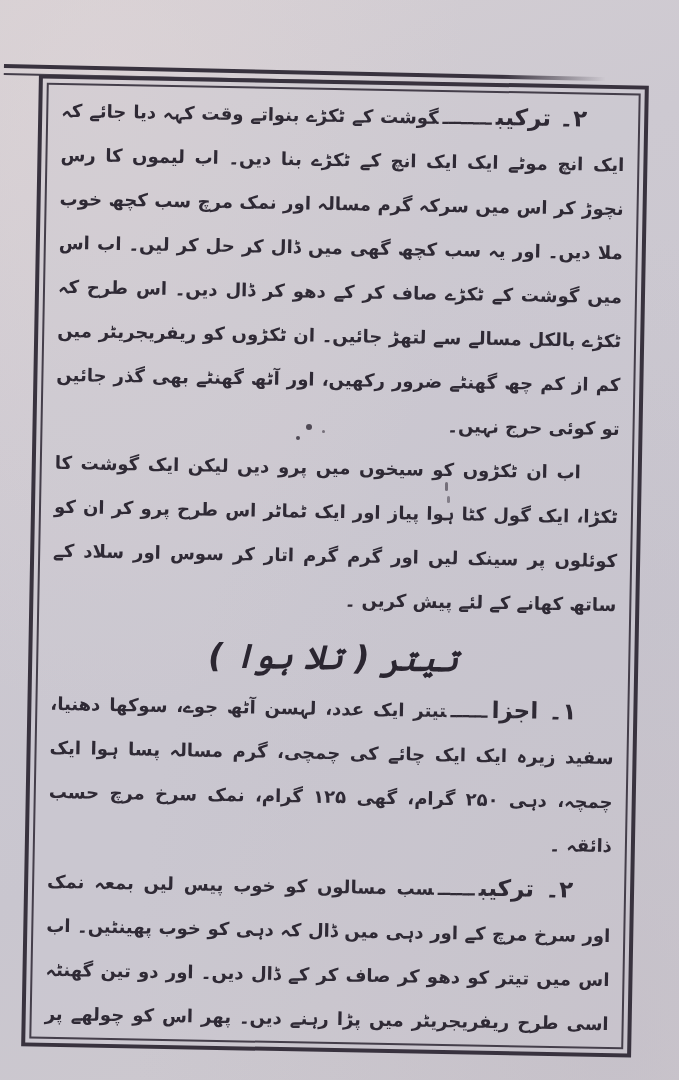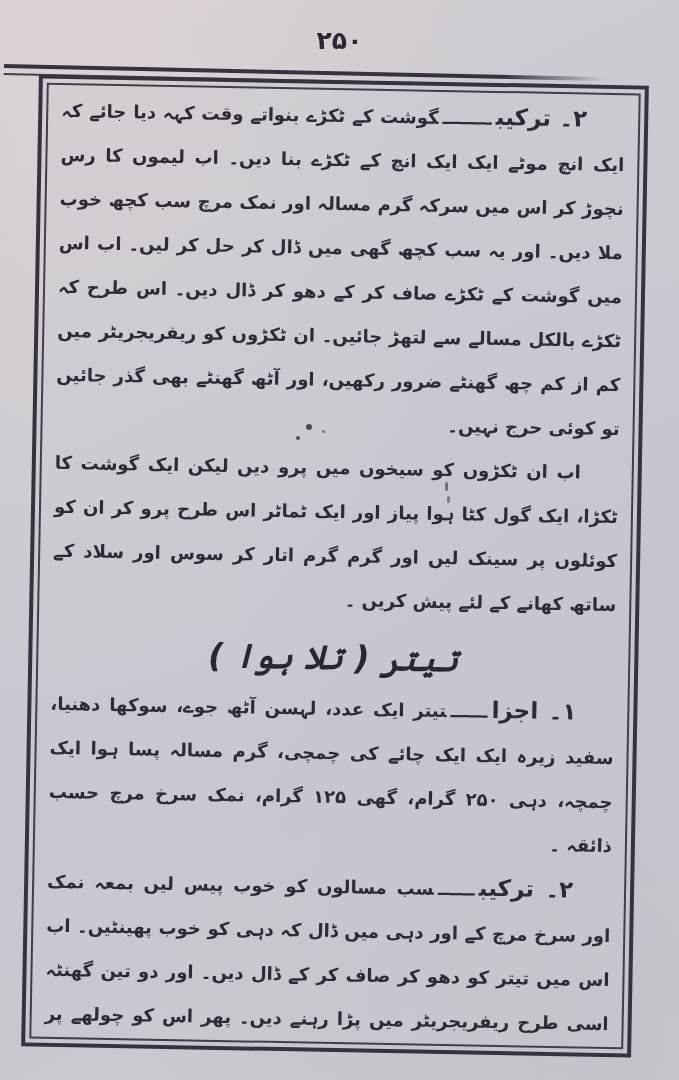--- a/index.html
+++ b/index.html
@@ -107,21 +107,20 @@
   .speck.s2 { left: 447px; top: 496px; width: 3px; height: 7px;  border-radius: 2px; opacity:.5; }
   .speck.s3 { left: 306px; top: 424px; width: 6px; height: 6px; }
   .speck.s4 { left: 296px; top: 436px; width: 4px; height: 4px; }
   .speck.s5 { left: 322px; top: 430px; width: 3px; height: 3px; opacity:.6; }
 </style>
 </head>
 <body>
 
 <div class="stage">
 
-  <div class="page-number">۲۵۰</div>
 
   <div class="top-rule">
     <div class="thick"></div>
     <div class="thin"></div>
   </div>
 
   <div class="content-box">
     <div class="inner-border">
       <div class="text-area" dir="rtl">
 

